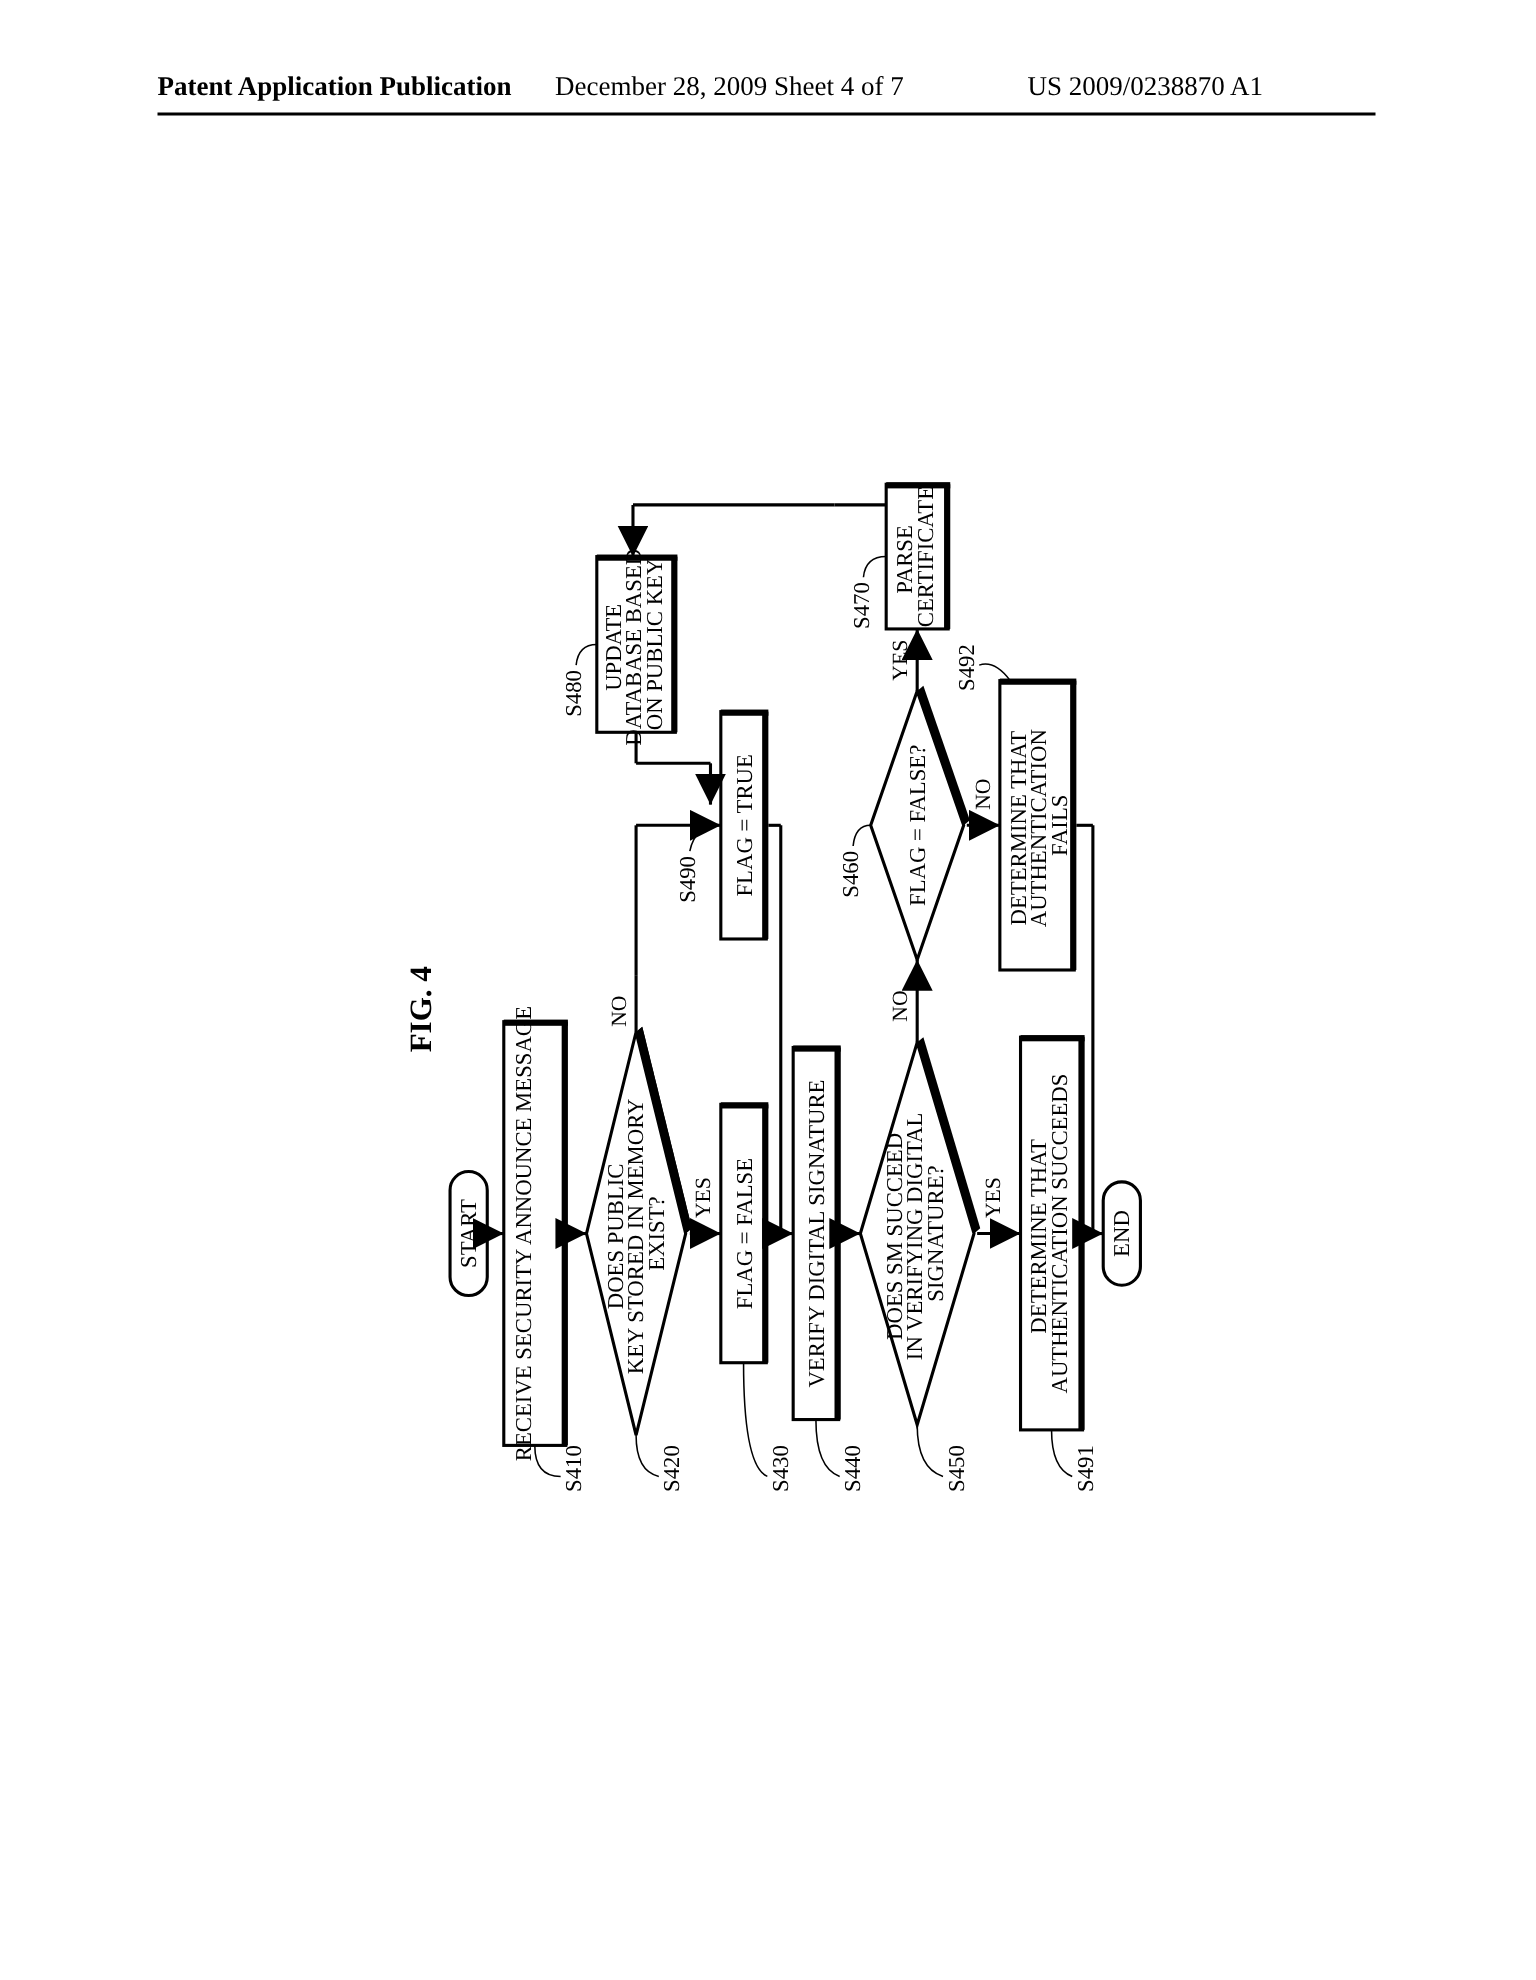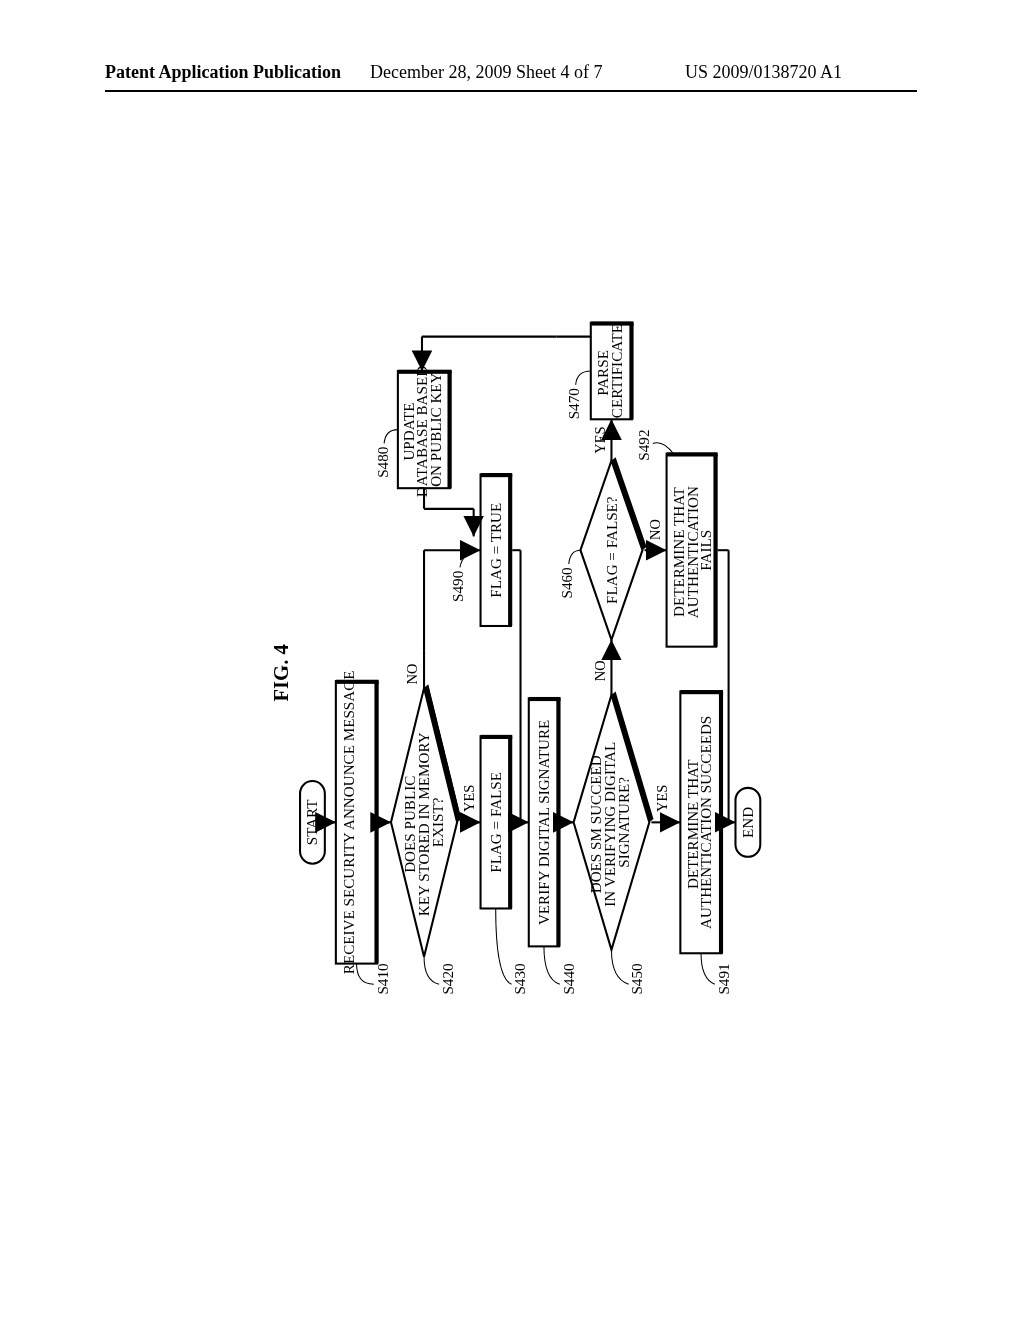--- a/index.html
+++ b/index.html
@@ -1,37 +1,37 @@
 <!DOCTYPE html>
 <html><head>
 <meta charset="utf-8">
 <style>
 html,body{margin:0;padding:0;background:#fff;font-family:"Times New Roman",serif;color:#000}
 .page{width:1024px;height:1320px;position:relative}
-.hdr{position:absolute;top:62px;left:0;width:920px;height:30px}
+.hdr{position:absolute;top:47px;left:0;width:920px;height:30px}
 .hdr-line{position:absolute;top:28px;left:105px;width:812px;border-top:2px solid #000}
 .hdr-left{position:absolute;left:105px;top:0;font-weight:bold;font-size:18px}
 .hdr-mid{position:absolute;left:370px;top:0;font-size:18px}
 .hdr-right{position:absolute;left:685px;top:0;font-size:18px}
 .canvas{position:absolute;left:155px;top:150px;width:720px;height:1045px;transform:rotate(-90deg);transform-origin:center center}
 svg{position:absolute;left:0;top:0}
 .box,.dia,.term{stroke:#000;fill:#fff}
 .lbl{font-family:"Times New Roman",serif;font-size:22px;font-weight:400}
 .ref{font-family:"Times New Roman",serif;font-size:22px}
 .fig{font-family:"Times New Roman",serif;font-size:30px;font-weight:bold}
 .edge{font-family:"Times New Roman",serif;font-size:21px}
 </style>
 </head>
 <body>
 
 <div class="page">
   <div class="hdr">
     <div class="hdr-left">Patent Application Publication</div>
     <div class="hdr-mid">December 28, 2009  Sheet 4 of 7</div>
-    <div class="hdr-right">US 2009/0138720 A1</div>
+    <div class="hdr-right">US 2009/0238870 A1</div>
     <div class="hdr-line"></div>
   </div>
 
   <div class="canvas">
     <svg width="720" height="1045" viewBox="0 0 1045 720" preserveAspectRatio="xMidYMid meet">
       <defs>
         <marker id="ah" markerWidth="12" markerHeight="12" refX="10" refY="5" orient="auto">
           <path d="M0,0 L10,5 L0,10 z" fill="#000"></path>
         </marker>
       </defs>

